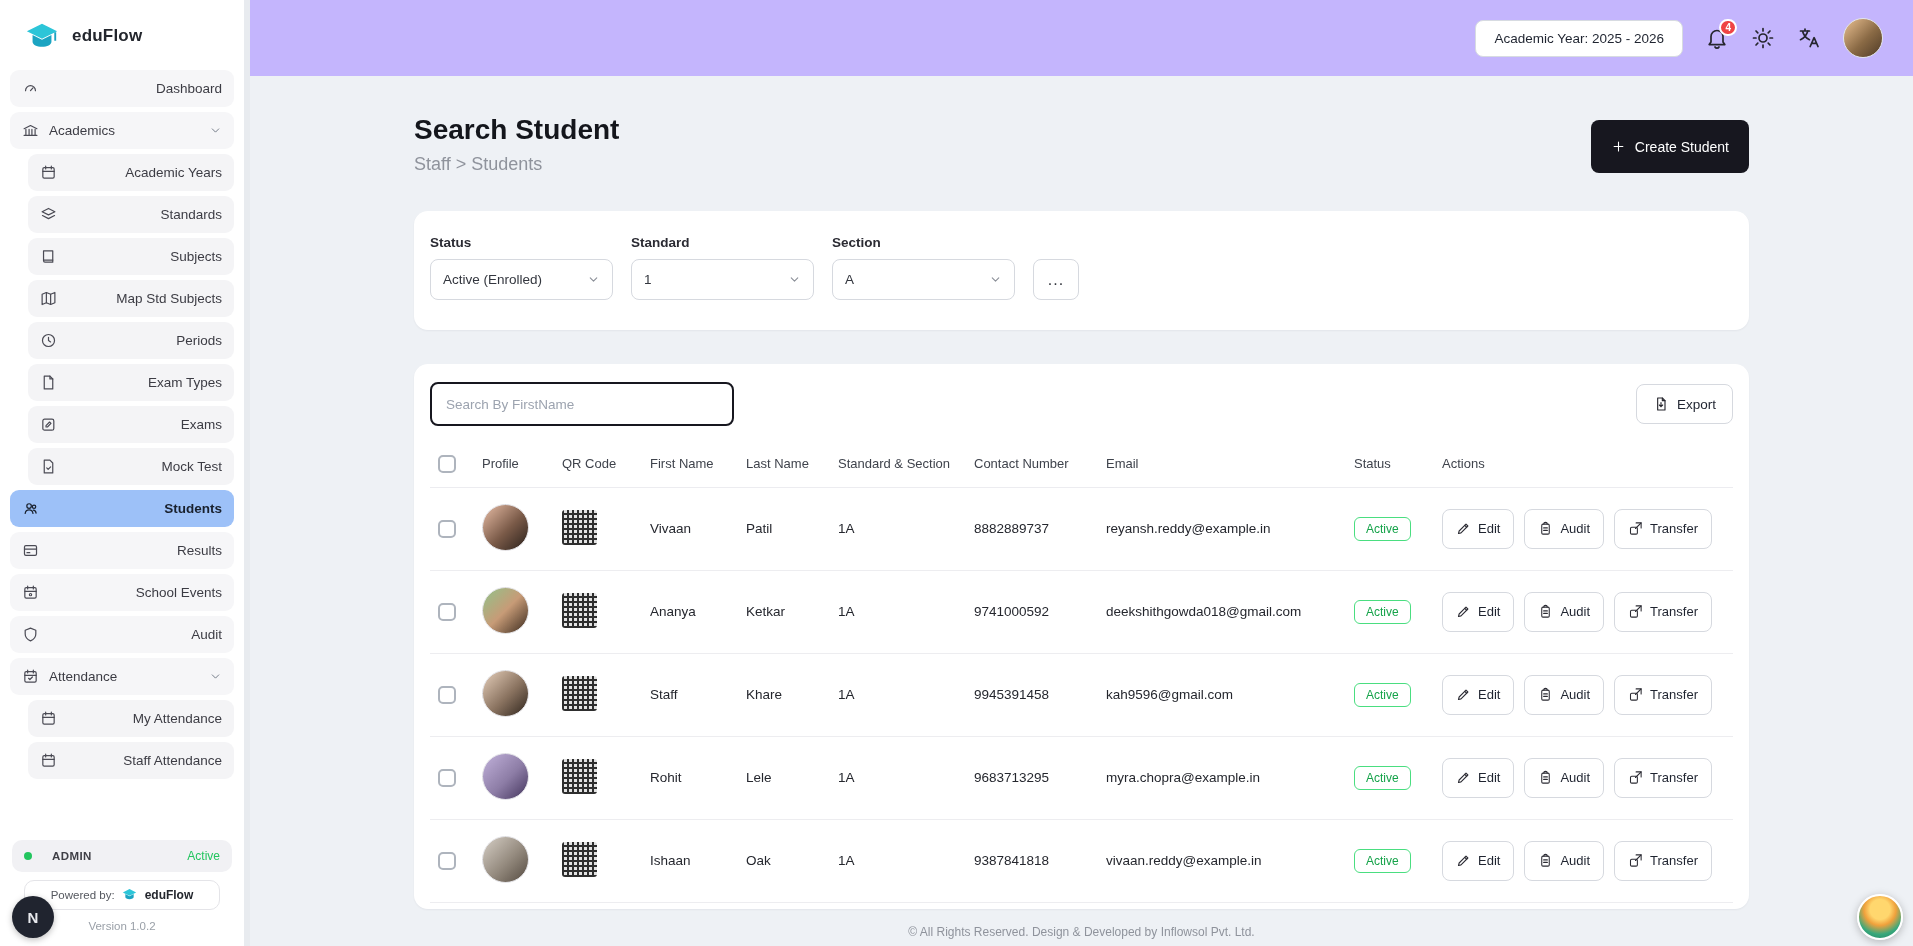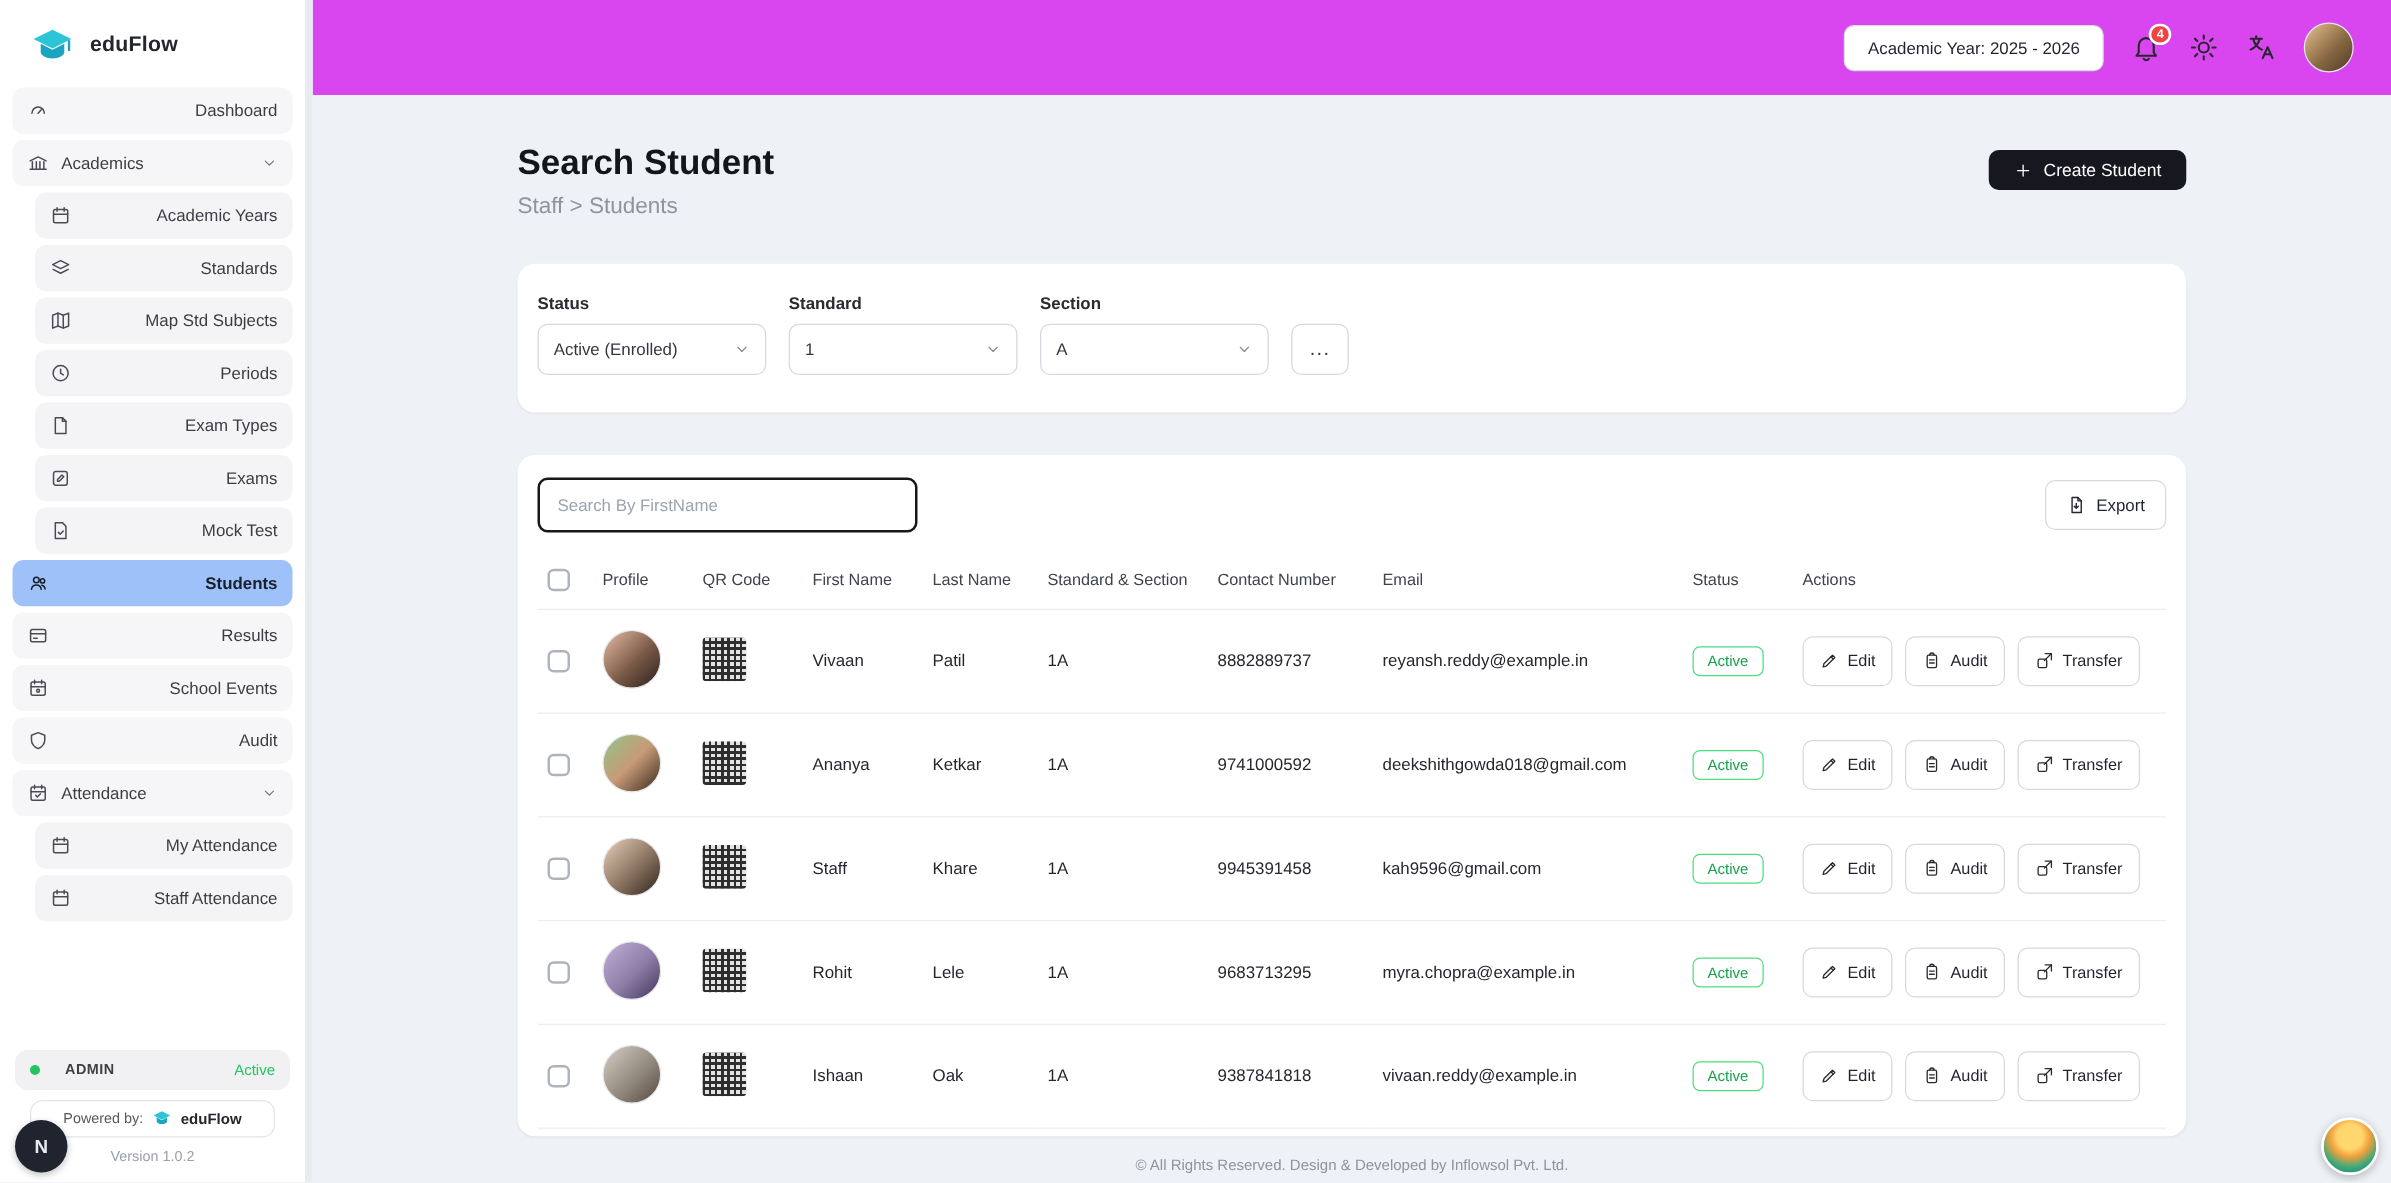--- a/index.html
+++ b/index.html
@@ -51,21 +51,21 @@
 
   .n-float {
     position:absolute; left:12px; bottom:8px; width:42px; height:42px; border-radius:50%;
     background:#20242f; color:#e8eaee; display:flex; align-items:center; justify-content:center;
     font-size:15px; font-weight:700; box-shadow:0 2px 6px rgba(0,0,0,.25); z-index:5;
   }
 
   
   .main { flex:1; display:flex; flex-direction:column; background:#eef1f5; min-width:0; }
   .topbar {
-    height:76px; min-height:76px; background:#d946ef; display:flex; align-items:center;
+    height:76px; min-height:76px; background:#c4b5fd; display:flex; align-items:center;
     justify-content:flex-end; gap:22px; padding:0 30px;
   }
   .ay-pill {
     border:1px solid #d7dbe1; border-radius:8px; padding:10px 18px; font-size:13.5px;
     color:#1f2430; background:#fff; cursor:pointer; font-weight:500;
   }
   .topbar .tb-icon { width:24px; height:24px; color:#26262e; cursor:pointer; position:relative; display:inline-flex; }
   .tb-icon svg { width:100%; height:100%; fill:none; stroke:currentColor; stroke-width:1.7; stroke-linecap:round; stroke-linejoin:round; }
   .bell-wrap { position:relative; display:inline-flex; }
   .notif-badge {
@@ -80,21 +80,21 @@
   }
 
   .content { flex:1; overflow:hidden; padding-top:38px; position:relative; }
   .container { width:1335px; margin:0 auto; }
 
   .page-head { display:flex; justify-content:space-between; align-items:flex-start; }
   .page-title { font-size:28px; font-weight:700; color:#14161c; }
   .breadcrumb { font-size:18px; color:#8f939c; margin-top:8px; }
   .create-btn {
     background:#17171f; color:#fff; border:none; border-radius:8px; padding:0 20px;
-    height:32px; font-size:14px; display:inline-flex; align-items:center; gap:9px;
+    height:53px; font-size:14px; display:inline-flex; align-items:center; gap:9px;
     cursor:pointer; font-family:inherit; margin-top:6px;
   }
   .create-btn .icon { width:15px; height:15px; color:#fff; }
 
   
   .card {
     background:#fff; border-radius:14px; box-shadow:0 1px 2px rgba(16,24,40,.05);
   }
   .filter-card { margin-top:36px; padding:24px 16px 30px; display:flex; align-items:flex-end; gap:18px; }
   .filter-label { font-size:13.5px; font-weight:700; color:#2b2b33; margin-bottom:9px; }
@@ -225,20 +225,29 @@
           <span>Academic Years</span>
         </div>
         <div class="nav-item sub">
           <span class="icon">
             <svg viewBox="0 0 24 24">
               <path d="M12 3.5l9 4.5-9 4.5L3 8z"></path>
               <path d="M3.5 13.5l8.5 4.3 8.5-4.3"></path>
             </svg>
           </span>
           <span>Standards</span>
+        </div>
+        <div class="nav-item sub">
+          <span class="icon">
+            <svg viewBox="0 0 24 24">
+              <path d="M5 4h13v16H7a2 2 0 0 1-2-2z"></path>
+              <path d="M5 17h13"></path>
+            </svg>
+          </span>
+          <span>Subjects</span>
         </div>
         <div class="nav-item sub">
           <span class="icon">
             <svg viewBox="0 0 24 24">
               <path d="M3 6l6-2.5L15 6l6-2.5V18l-6 2.5L9 18l-6 2.5z"></path>
               <path d="M9 3.5V18M15 6v14"></path>
             </svg>
           </span>
           <span>Map Std Subjects</span>
         </div>

